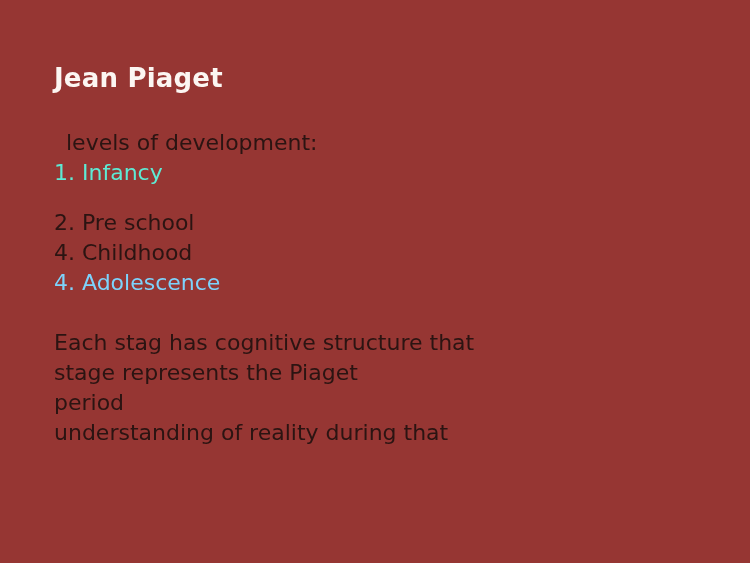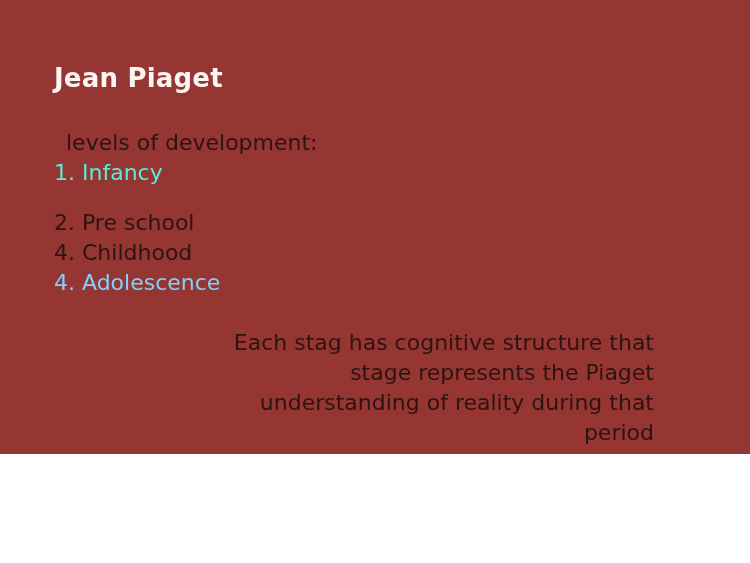--- a/index.html
+++ b/index.html
@@ -9,21 +9,21 @@
   }
   body {
     width: 750px;
     height: 563px;
     overflow: hidden;
     font-family: "DejaVu Sans", sans-serif;
   }
   #slide {
     position: relative;
     width: 750px;
-    height: 454px;
+    height: 563px;
     background: #963633;
     box-sizing: border-box;
     overflow: hidden;
   }
   #slide-title {
     position: absolute;
     left: 54px;
     top: 62px;
     margin: 0;
     padding: 0;
@@ -53,21 +53,20 @@
     font-weight: normal;
     line-height: 30px;
     color: #2B1412;
     white-space: nowrap;
   }
   .block-gap {
     height: 30px;
   }
   #paragraph-block .body-line {
     white-space: nowrap;
-    text-align: right;
   }
 </style>
 </head>
 <body>
 
 <div id="slide" style="background: rgb(150, 54, 51);">
 
   <h1 id="slide-title" style="color: rgb(252, 246, 242);">Jean Piaget</h1>
 
   <div id="slide-body">
@@ -78,19 +77,19 @@
       <p class="body-line" style="color: rgb(43, 20, 18); margin-top: 20px;">2. Pre school</p>
       <p class="body-line" style="color: rgb(43, 20, 18);">4. Childhood</p>
       <p class="body-line" style="color: #7dd3fc;">4. Adolescence</p>
     </div>
 
     <div class="block-gap"></div>
 
     <div id="paragraph-block" class="body-block">
       <p class="body-line" style="color: rgb(43, 20, 18);">Each stag has cognitive structure that</p>
       <p class="body-line" style="color: rgb(43, 20, 18);">stage represents the Piaget</p>
+      <p class="body-line" style="color: rgb(43, 20, 18);">period</p>
       <p class="body-line" style="color: rgb(43, 20, 18);">understanding of reality during that</p>
-      <p class="body-line" style="color: rgb(43, 20, 18);">period</p>
     </div>
 
   </div>
 
 </div>
 
 </body></html>

